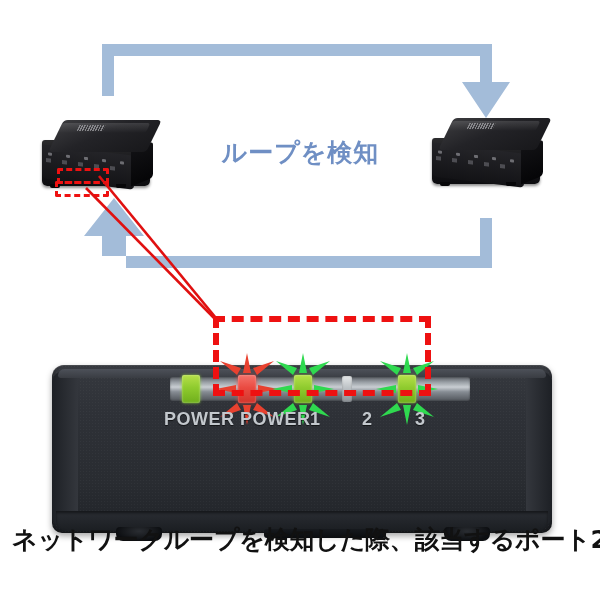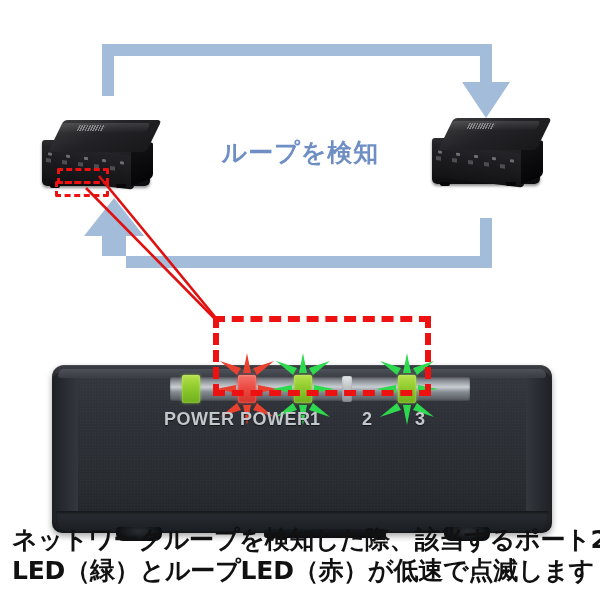--- a/index.html
+++ b/index.html
@@ -302,16 +302,15 @@
     <div class="bottomlip"></div>
     <div class="vent"></div>
     <div class="footpad" style="left:64px;"></div>
     <div class="footpad" style="left:392px;"></div>
   </div>
 
   <div class="zoom-box"></div>
 
   <div class="caption">
     <div>ネットワークループを検知した際、該当するポート2ヶ所の</div>
-    <div>LED（緑）とループLED（赤）が低速で点滅します</div>
   </div>
 
 </div>
 
 </body></html>

